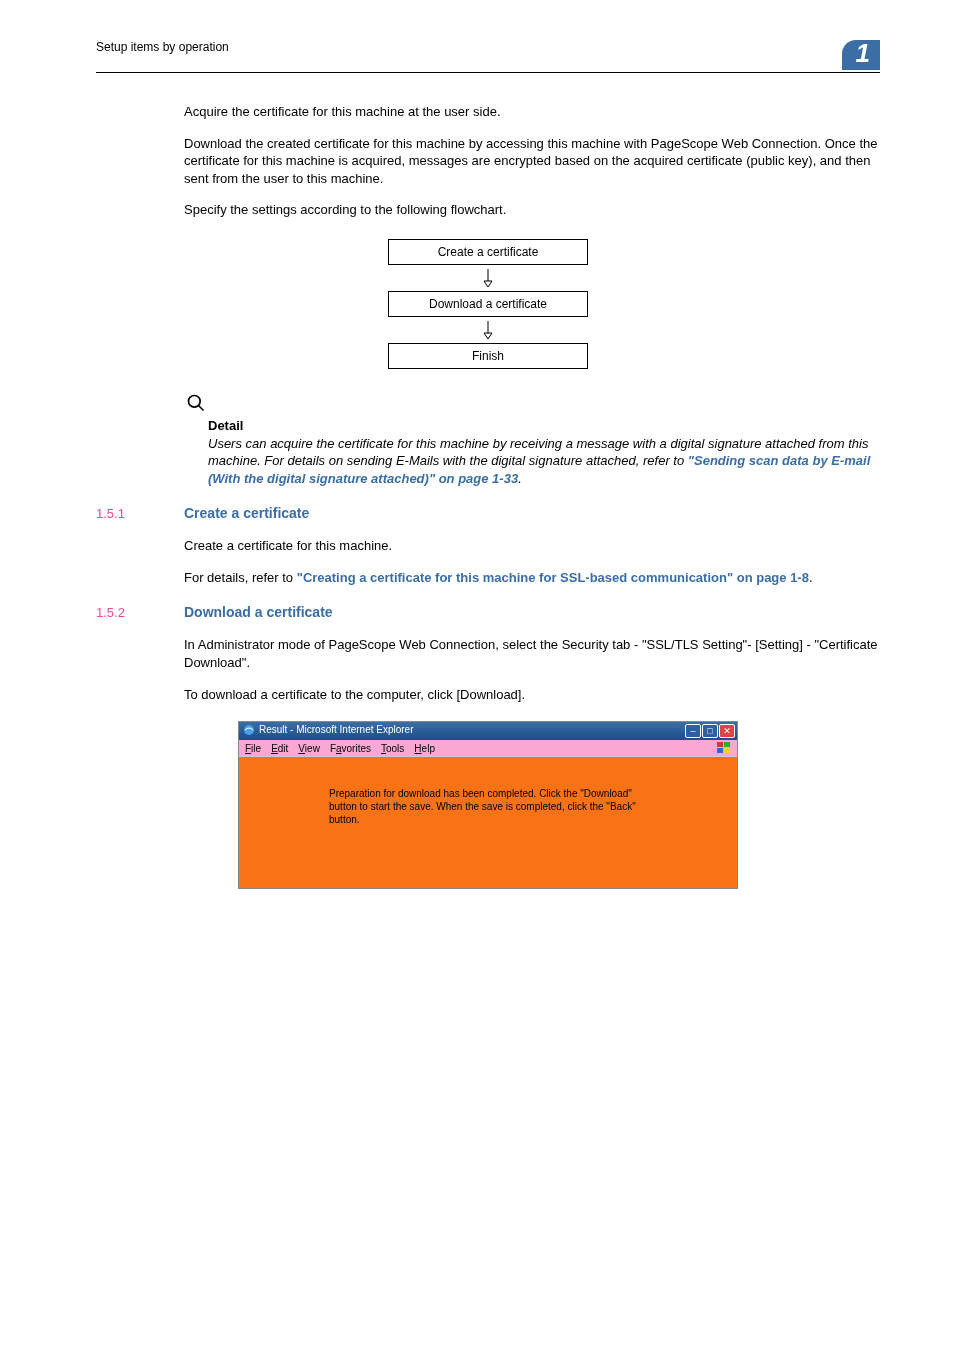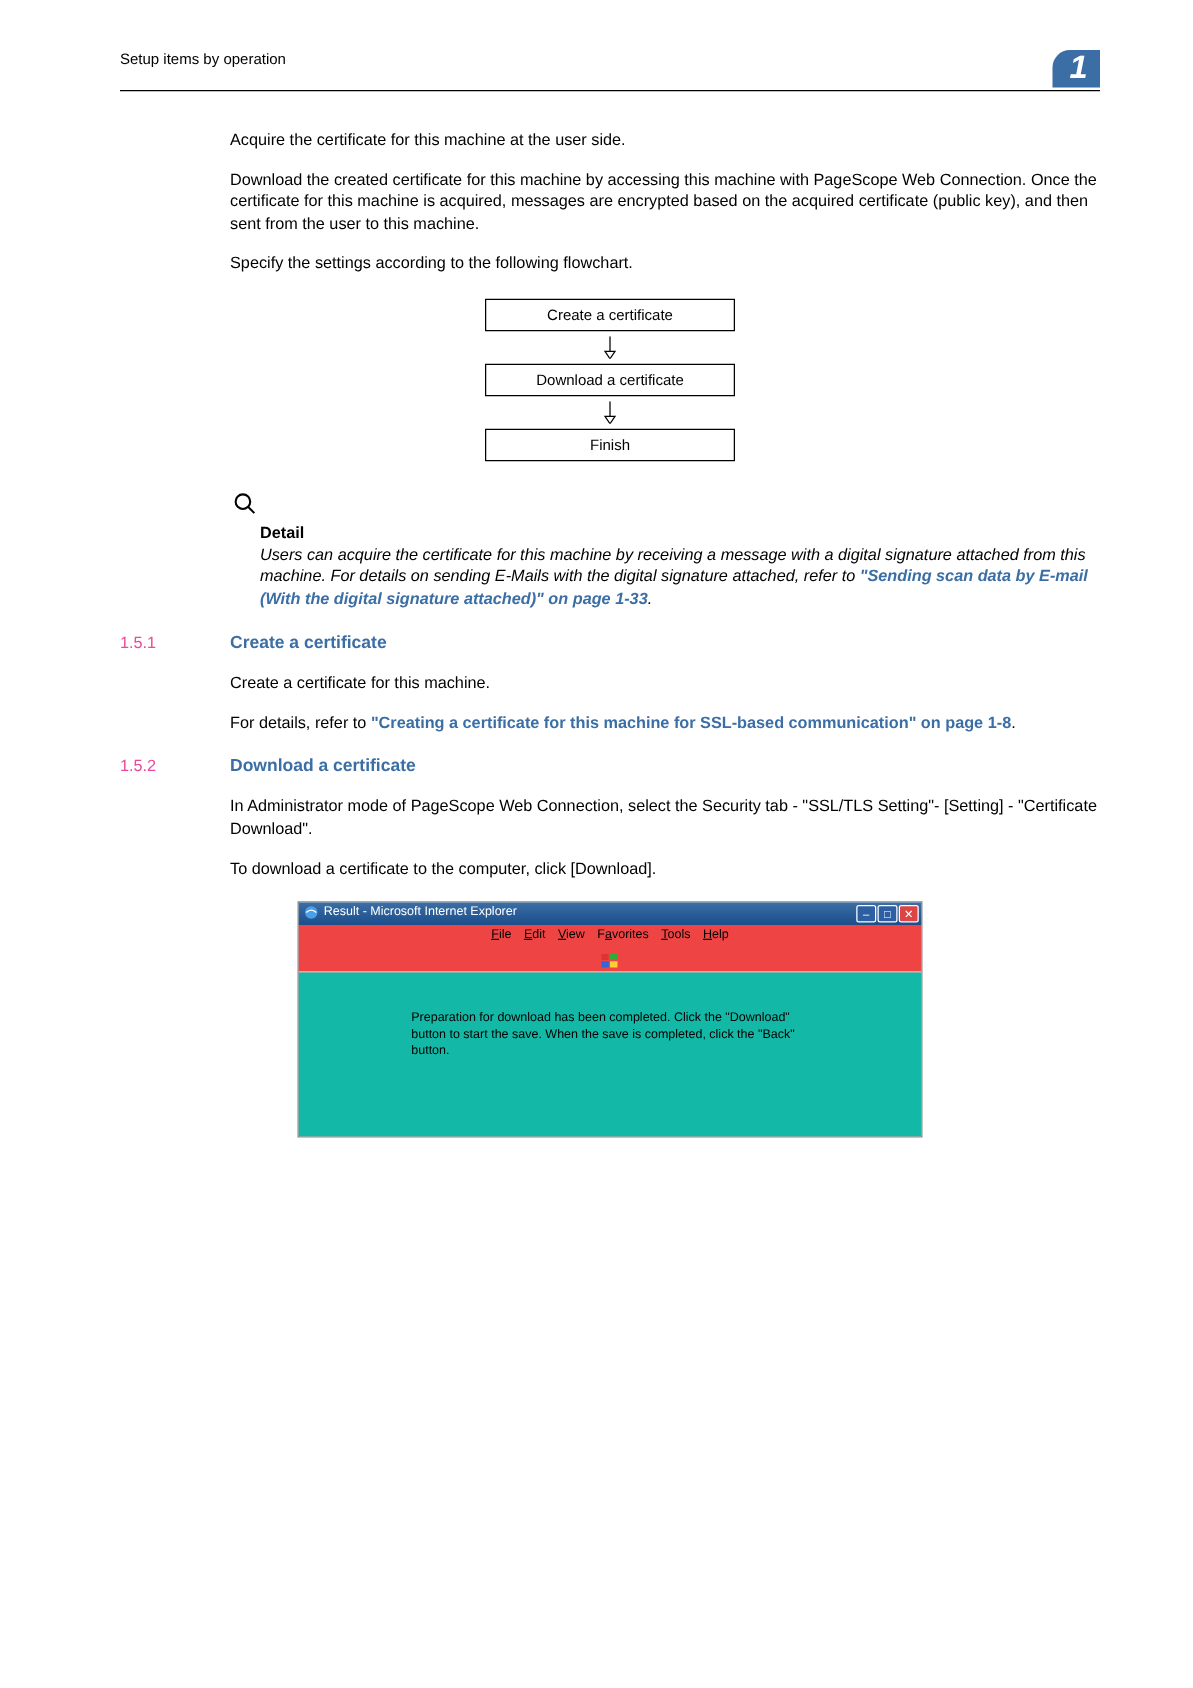--- a/index.html
+++ b/index.html
@@ -69,25 +69,25 @@
     }
     .ie-title-left { display: flex; align-items: flex-start; gap: 4px; }
     .ie-controls { display: flex; gap: 1px; }
     .ie-ctrl {
       width: 16px; height: 14px; border: 1px solid #fff; border-radius: 2px;
       display: flex; align-items: center; justify-content: center; font-size: 9px;
     }
     .ie-min { background:#2e5fa3; color:#fff; }
     .ie-max { background:#2e5fa3; color:#fff; }
     .ie-close { background:#d44; color:#fff; }
-    .ie-menubar { display: flex; gap: 10px; padding: 2px 6px; background: #ef4444; border-bottom: 1px solid #ccc; color: #000; justify-content: space-between; align-items:center;flex-direction:column; }
+    .ie-menubar { display: flex; gap: 10px; padding: 2px 6px; background: #f9a8d4; border-bottom: 1px solid #ccc; color: #000; justify-content: space-between; align-items:center; }
     .ie-menu-left { display:flex; gap:10px; }
     .ie-menu-item .ul { text-decoration: underline; }
     .ie-flag { width:14px; height:12px; }
-    .ie-content { padding: 30px 90px 40px 90px; background: #14b8a6; min-height:130px; }
+    .ie-content { padding: 30px 90px 40px 90px; background: #f97316; min-height:130px; }
     .ie-msg { font-size:10px; line-height:1.3; margin-bottom:22px; }
     .ie-btns { display:flex; gap:4px; justify-content:flex-end; border-top:1px solid #e8e8e8; padding-top:8px; }
     .ie-btn { background:#ece9d8; border:1px solid #999; padding:1px 8px; font-size:10px; border-radius:2px; }
     .footer {
       position: absolute; bottom: 28px; left: 74px; right: 74px;
       display: flex; justify-content: space-between; font-size: 12px;
       border-top: 1px solid #000; padding-top: 4px;
     }
   </style>
 </head>

